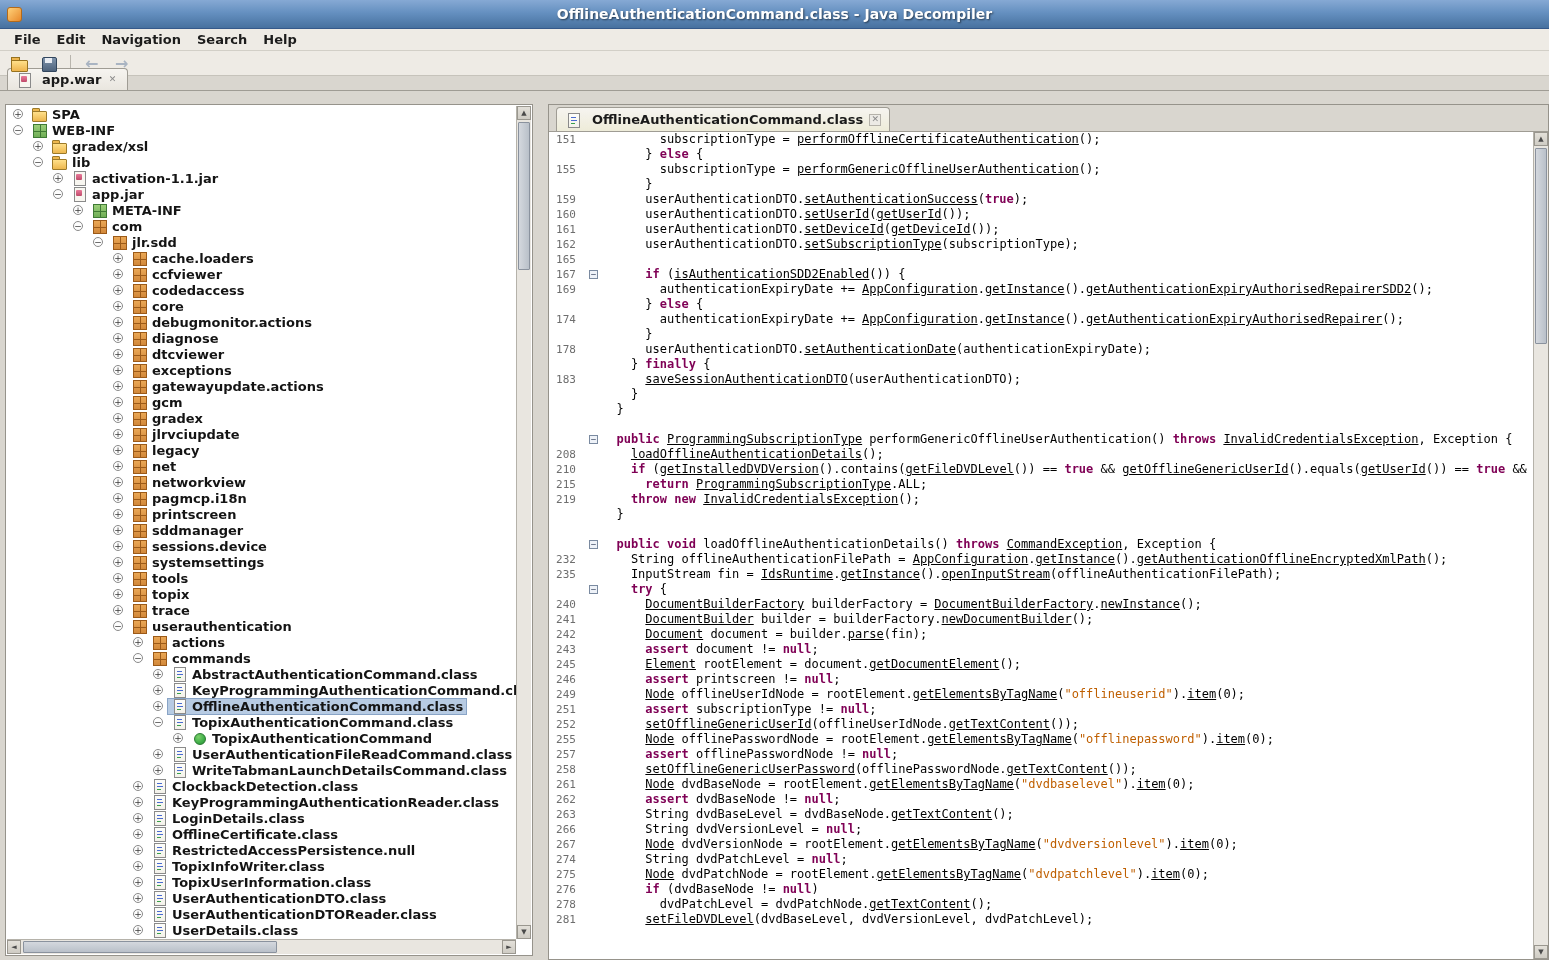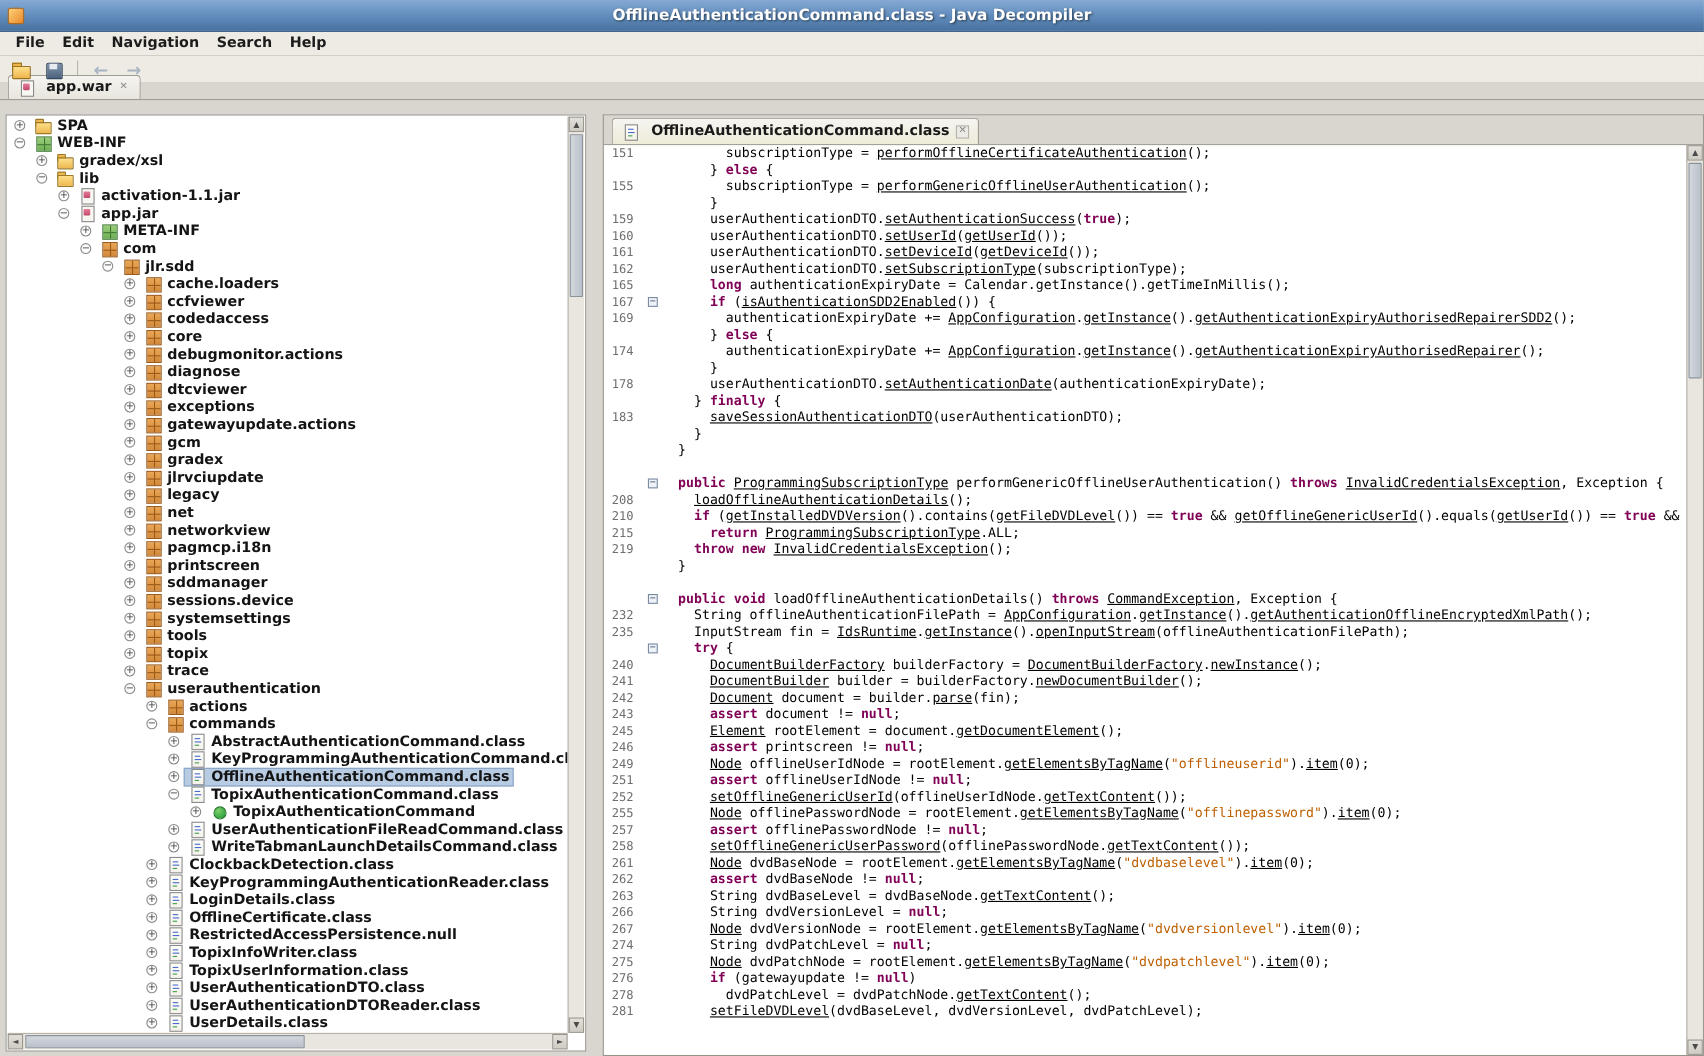--- a/index.html
+++ b/index.html
@@ -540,21 +540,21 @@
       <div class="code-area">
         <div>
             <div class="code-line"><span class="lnum">151</span><span class="lfold"></span><span class="ltext"><span class="tok-p">        subscriptionType = </span><span class="tok-m">performOfflineCertificateAuthentication</span><span class="tok-p">();</span></span></div>
             <div class="code-line"><span class="lnum"></span><span class="lfold"></span><span class="ltext"><span class="tok-p">      } </span><span class="tok-k">else</span><span class="tok-p"> {</span></span></div>
             <div class="code-line"><span class="lnum">155</span><span class="lfold"></span><span class="ltext"><span class="tok-p">        subscriptionType = </span><span class="tok-m">performGenericOfflineUserAuthentication</span><span class="tok-p">();</span></span></div>
             <div class="code-line"><span class="lnum"></span><span class="lfold"></span><span class="ltext"><span class="tok-p">      }</span></span></div>
             <div class="code-line"><span class="lnum">159</span><span class="lfold"></span><span class="ltext"><span class="tok-p">      userAuthenticationDTO.</span><span class="tok-m">setAuthenticationSuccess</span><span class="tok-p">(</span><span class="tok-k">true</span><span class="tok-p">);</span></span></div>
             <div class="code-line"><span class="lnum">160</span><span class="lfold"></span><span class="ltext"><span class="tok-p">      userAuthenticationDTO.</span><span class="tok-m">setUserId</span><span class="tok-p">(</span><span class="tok-m">getUserId</span><span class="tok-p">());</span></span></div>
             <div class="code-line"><span class="lnum">161</span><span class="lfold"></span><span class="ltext"><span class="tok-p">      userAuthenticationDTO.</span><span class="tok-m">setDeviceId</span><span class="tok-p">(</span><span class="tok-m">getDeviceId</span><span class="tok-p">());</span></span></div>
             <div class="code-line"><span class="lnum">162</span><span class="lfold"></span><span class="ltext"><span class="tok-p">      userAuthenticationDTO.</span><span class="tok-m">setSubscriptionType</span><span class="tok-p">(subscriptionType);</span></span></div>
-            <div class="code-line"><span class="lnum">165</span><span class="lfold"></span><span class="ltext"><span class="tok-p">      </span><span class="tok-k">long</span><span class="tok-p"> authenticationExpiryDate = Calendar.getInstance().getTimeInMillis();</span></span></div>
+            <div class="code-line"><span class="lnum">165</span><span class="lfold"></span></div>
             <div class="code-line"><span class="lnum">167</span><span class="lfold"><span class="foldbox">−</span></span><span class="ltext"><span class="tok-p">      </span><span class="tok-k">if</span><span class="tok-p"> (</span><span class="tok-m">isAuthenticationSDD2Enabled</span><span class="tok-p">()) {</span></span></div>
             <div class="code-line"><span class="lnum">169</span><span class="lfold"></span><span class="ltext"><span class="tok-p">        authenticationExpiryDate += </span><span class="tok-m">AppConfiguration</span><span class="tok-p">.</span><span class="tok-m">getInstance</span><span class="tok-p">().</span><span class="tok-m">getAuthenticationExpiryAuthorisedRepairerSDD2</span><span class="tok-p">();</span></span></div>
             <div class="code-line"><span class="lnum"></span><span class="lfold"></span><span class="ltext"><span class="tok-p">      } </span><span class="tok-k">else</span><span class="tok-p"> {</span></span></div>
             <div class="code-line"><span class="lnum">174</span><span class="lfold"></span><span class="ltext"><span class="tok-p">        authenticationExpiryDate += </span><span class="tok-m">AppConfiguration</span><span class="tok-p">.</span><span class="tok-m">getInstance</span><span class="tok-p">().</span><span class="tok-m">getAuthenticationExpiryAuthorisedRepairer</span><span class="tok-p">();</span></span></div>
             <div class="code-line"><span class="lnum"></span><span class="lfold"></span><span class="ltext"><span class="tok-p">      }</span></span></div>
             <div class="code-line"><span class="lnum">178</span><span class="lfold"></span><span class="ltext"><span class="tok-p">      userAuthenticationDTO.</span><span class="tok-m">setAuthenticationDate</span><span class="tok-p">(authenticationExpiryDate);</span></span></div>
             <div class="code-line"><span class="lnum"></span><span class="lfold"></span><span class="ltext"><span class="tok-p">    } </span><span class="tok-k">finally</span><span class="tok-p"> {</span></span></div>
             <div class="code-line"><span class="lnum">183</span><span class="lfold"></span><span class="ltext"><span class="tok-p">      </span><span class="tok-m">saveSessionAuthenticationDTO</span><span class="tok-p">(userAuthenticationDTO);</span></span></div>
             <div class="code-line"><span class="lnum"></span><span class="lfold"></span><span class="ltext"><span class="tok-p">    }</span></span></div>
             <div class="code-line"><span class="lnum"></span><span class="lfold"></span><span class="ltext"><span class="tok-p">  }</span></span></div>
@@ -570,33 +570,33 @@
             <div class="code-line"><span class="lnum">232</span><span class="lfold"></span><span class="ltext"><span class="tok-p">    String offlineAuthenticationFilePath = </span><span class="tok-m">AppConfiguration</span><span class="tok-p">.</span><span class="tok-m">getInstance</span><span class="tok-p">().</span><span class="tok-m">getAuthenticationOfflineEncryptedXmlPath</span><span class="tok-p">();</span></span></div>
             <div class="code-line"><span class="lnum">235</span><span class="lfold"></span><span class="ltext"><span class="tok-p">    InputStream fin = </span><span class="tok-m">IdsRuntime</span><span class="tok-p">.</span><span class="tok-m">getInstance</span><span class="tok-p">().</span><span class="tok-m">openInputStream</span><span class="tok-p">(offlineAuthenticationFilePath);</span></span></div>
             <div class="code-line"><span class="lnum"></span><span class="lfold"><span class="foldbox">−</span></span><span class="ltext"><span class="tok-p">    </span><span class="tok-k">try</span><span class="tok-p"> {</span></span></div>
             <div class="code-line"><span class="lnum">240</span><span class="lfold"></span><span class="ltext"><span class="tok-p">      </span><span class="tok-m">DocumentBuilderFactory</span><span class="tok-p"> builderFactory = </span><span class="tok-m">DocumentBuilderFactory</span><span class="tok-p">.</span><span class="tok-m">newInstance</span><span class="tok-p">();</span></span></div>
             <div class="code-line"><span class="lnum">241</span><span class="lfold"></span><span class="ltext"><span class="tok-p">      </span><span class="tok-m">DocumentBuilder</span><span class="tok-p"> builder = builderFactory.</span><span class="tok-m">newDocumentBuilder</span><span class="tok-p">();</span></span></div>
             <div class="code-line"><span class="lnum">242</span><span class="lfold"></span><span class="ltext"><span class="tok-p">      </span><span class="tok-m">Document</span><span class="tok-p"> document = builder.</span><span class="tok-m">parse</span><span class="tok-p">(fin);</span></span></div>
             <div class="code-line"><span class="lnum">243</span><span class="lfold"></span><span class="ltext"><span class="tok-p">      </span><span class="tok-k">assert</span><span class="tok-p"> document != </span><span class="tok-k">null</span><span class="tok-p">;</span></span></div>
             <div class="code-line"><span class="lnum">245</span><span class="lfold"></span><span class="ltext"><span class="tok-p">      </span><span class="tok-m">Element</span><span class="tok-p"> rootElement = document.</span><span class="tok-m">getDocumentElement</span><span class="tok-p">();</span></span></div>
             <div class="code-line"><span class="lnum">246</span><span class="lfold"></span><span class="ltext"><span class="tok-p">      </span><span class="tok-k">assert</span><span class="tok-p"> printscreen != </span><span class="tok-k">null</span><span class="tok-p">;</span></span></div>
             <div class="code-line"><span class="lnum">249</span><span class="lfold"></span><span class="ltext"><span class="tok-p">      </span><span class="tok-m">Node</span><span class="tok-p"> offlineUserIdNode = rootElement.</span><span class="tok-m">getElementsByTagName</span><span class="tok-p">(</span><span class="tok-s">"offlineuserid"</span><span class="tok-p">).</span><span class="tok-m">item</span><span class="tok-p">(0);</span></span></div>
-            <div class="code-line"><span class="lnum">251</span><span class="lfold"></span><span class="ltext"><span class="tok-p">      </span><span class="tok-k">assert</span><span class="tok-p"> offlineUserIdNode != </span><span class="tok-k">null</span><span class="tok-p">;</span></span></div>
+            <div class="code-line"><span class="lnum">251</span><span class="lfold"></span><span class="ltext"><span class="tok-p">      </span><span class="tok-k">assert</span><span class="tok-p"> subscriptionType != </span><span class="tok-k">null</span><span class="tok-p">;</span></span></div>
             <div class="code-line"><span class="lnum">252</span><span class="lfold"></span><span class="ltext"><span class="tok-p">      </span><span class="tok-m">setOfflineGenericUserId</span><span class="tok-p">(offlineUserIdNode.</span><span class="tok-m">getTextContent</span><span class="tok-p">());</span></span></div>
             <div class="code-line"><span class="lnum">255</span><span class="lfold"></span><span class="ltext"><span class="tok-p">      </span><span class="tok-m">Node</span><span class="tok-p"> offlinePasswordNode = rootElement.</span><span class="tok-m">getElementsByTagName</span><span class="tok-p">(</span><span class="tok-s">"offlinepassword"</span><span class="tok-p">).</span><span class="tok-m">item</span><span class="tok-p">(0);</span></span></div>
             <div class="code-line"><span class="lnum">257</span><span class="lfold"></span><span class="ltext"><span class="tok-p">      </span><span class="tok-k">assert</span><span class="tok-p"> offlinePasswordNode != </span><span class="tok-k">null</span><span class="tok-p">;</span></span></div>
             <div class="code-line"><span class="lnum">258</span><span class="lfold"></span><span class="ltext"><span class="tok-p">      </span><span class="tok-m">setOfflineGenericUserPassword</span><span class="tok-p">(offlinePasswordNode.</span><span class="tok-m">getTextContent</span><span class="tok-p">());</span></span></div>
             <div class="code-line"><span class="lnum">261</span><span class="lfold"></span><span class="ltext"><span class="tok-p">      </span><span class="tok-m">Node</span><span class="tok-p"> dvdBaseNode = rootElement.</span><span class="tok-m">getElementsByTagName</span><span class="tok-p">(</span><span class="tok-s">"dvdbaselevel"</span><span class="tok-p">).</span><span class="tok-m">item</span><span class="tok-p">(0);</span></span></div>
             <div class="code-line"><span class="lnum">262</span><span class="lfold"></span><span class="ltext"><span class="tok-p">      </span><span class="tok-k">assert</span><span class="tok-p"> dvdBaseNode != </span><span class="tok-k">null</span><span class="tok-p">;</span></span></div>
             <div class="code-line"><span class="lnum">263</span><span class="lfold"></span><span class="ltext"><span class="tok-p">      String dvdBaseLevel = dvdBaseNode.</span><span class="tok-m">getTextContent</span><span class="tok-p">();</span></span></div>
             <div class="code-line"><span class="lnum">266</span><span class="lfold"></span><span class="ltext"><span class="tok-p">      String dvdVersionLevel = </span><span class="tok-k">null</span><span class="tok-p">;</span></span></div>
             <div class="code-line"><span class="lnum">267</span><span class="lfold"></span><span class="ltext"><span class="tok-p">      </span><span class="tok-m">Node</span><span class="tok-p"> dvdVersionNode = rootElement.</span><span class="tok-m">getElementsByTagName</span><span class="tok-p">(</span><span class="tok-s">"dvdversionlevel"</span><span class="tok-p">).</span><span class="tok-m">item</span><span class="tok-p">(0);</span></span></div>
             <div class="code-line"><span class="lnum">274</span><span class="lfold"></span><span class="ltext"><span class="tok-p">      String dvdPatchLevel = </span><span class="tok-k">null</span><span class="tok-p">;</span></span></div>
             <div class="code-line"><span class="lnum">275</span><span class="lfold"></span><span class="ltext"><span class="tok-p">      </span><span class="tok-m">Node</span><span class="tok-p"> dvdPatchNode = rootElement.</span><span class="tok-m">getElementsByTagName</span><span class="tok-p">(</span><span class="tok-s">"dvdpatchlevel"</span><span class="tok-p">).</span><span class="tok-m">item</span><span class="tok-p">(0);</span></span></div>
-            <div class="code-line"><span class="lnum">276</span><span class="lfold"></span><span class="ltext"><span class="tok-p">      </span><span class="tok-k">if</span><span class="tok-p"> (gatewayupdate != </span><span class="tok-k">null</span><span class="tok-p">)</span></span></div>
+            <div class="code-line"><span class="lnum">276</span><span class="lfold"></span><span class="ltext"><span class="tok-p">      </span><span class="tok-k">if</span><span class="tok-p"> (dvdBaseNode != </span><span class="tok-k">null</span><span class="tok-p">)</span></span></div>
             <div class="code-line"><span class="lnum">278</span><span class="lfold"></span><span class="ltext"><span class="tok-p">        dvdPatchLevel = dvdPatchNode.</span><span class="tok-m">getTextContent</span><span class="tok-p">();</span></span></div>
             <div class="code-line"><span class="lnum">281</span><span class="lfold"></span><span class="ltext"><span class="tok-p">      </span><span class="tok-m">setFileDVDLevel</span><span class="tok-p">(dvdBaseLevel, dvdVersionLevel, dvdPatchLevel);</span></span></div>
           </div>
       </div>
       <div class="evscroll">
         <span class="sb-btn sb-up"></span>
         <span class="sb-thumb" style="top:16px;height:196px"></span>
         <span class="sb-btn sb-down"></span>
       </div>
     </div>

